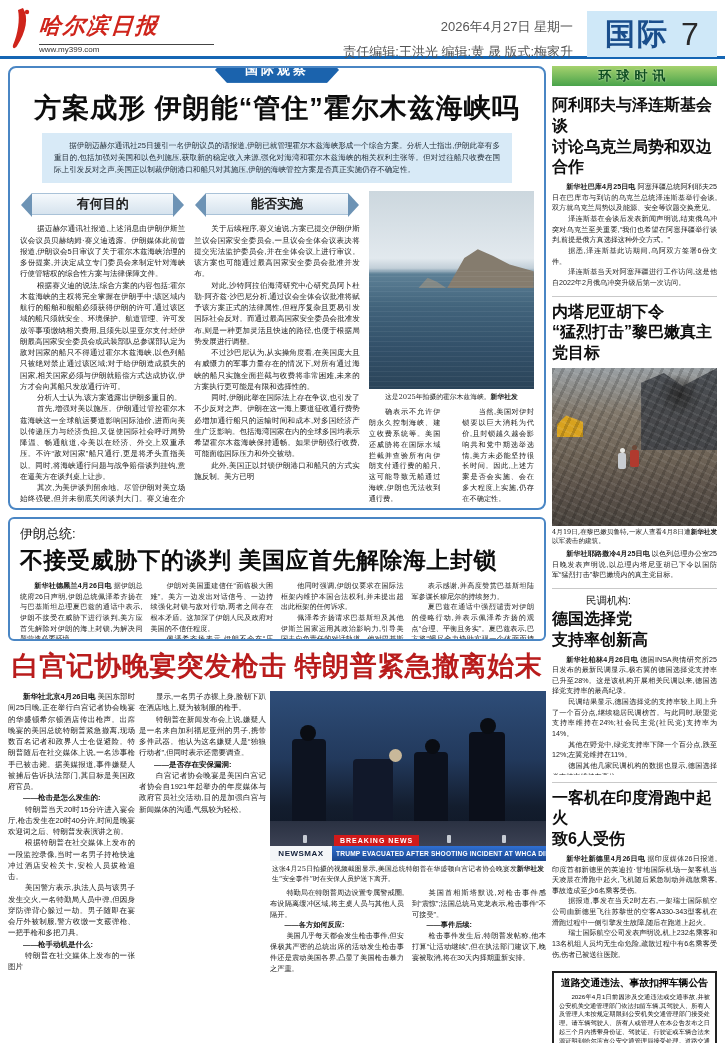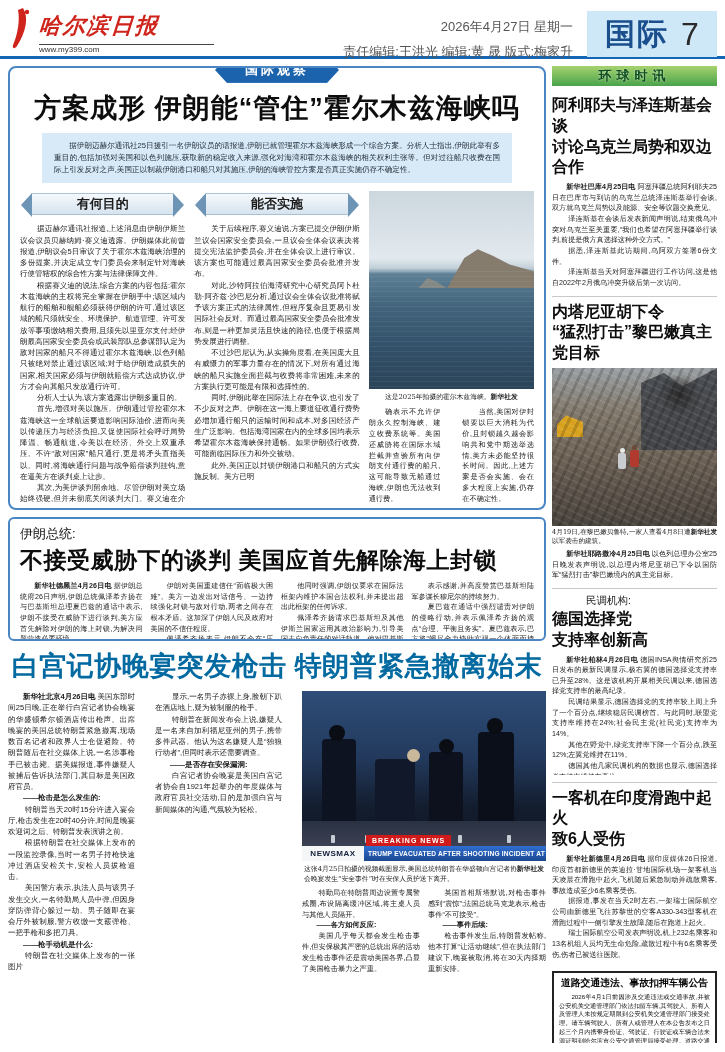--- a/index.html
+++ b/index.html
@@ -63,22 +63,22 @@
 
   
   .iran-box { border:2px solid #4a86c4; border-radius:6px; padding:6px 10px 8px; height:124px; overflow:hidden; margin-bottom:7px; }
   .kicker { font-size:13px; color:#111; margin-bottom:2px; }
   .iran-headline { font-size:23px; font-weight:900; color:#0d0d0d; letter-spacing:.5px; margin-bottom:5px; }
   .iran-cols { display:flex; gap:8px; height:66px; overflow:hidden; }
   .iran-cols .icol { flex:1; }
   .iran-cols p { font-size:7.1px; }
 
   
-  .whca-headline { font-size:27px; font-weight:900; text-align:center; color:#0369a1; letter-spacing:.5px; margin:2px 0 7px; }
-  .whca-cols { display:flex; gap:20px; height:354px; overflow:hidden; }
+  .whca-headline { font-size:27px; font-weight:900; text-align:center; color:#b91c1c; letter-spacing:.5px; margin:2px 0 7px; }
+  .whca-cols { display:flex; gap:4px; height:354px; overflow:hidden; }
   .wcol { width:127px; height:354px; overflow:hidden; }
   .wright { flex:1; }
   .trump-photo { position:relative; width:100%; height:170px; overflow:hidden;
      background:linear-gradient(180deg,#30528000 0,transparent),linear-gradient(180deg,#2e4d78 0%,#22395c 40%,#131d2e 68%,#0c1320 100%); }
   .tp-fig { position:absolute; border-radius:4px 4px 0 0; background:#0b0f17; }
   .tp-head { position:absolute; border-radius:50%; background:#0a0d13; }
   .tp-face { position:absolute; border-radius:50%; background:#c9b89a; }
   .tp-table { position:absolute; left:0; right:0; bottom:14px; height:26px;
      background:linear-gradient(180deg,#2a3142,#3c4254); }
   .tp-glass { position:absolute; bottom:18px; width:4px; height:8px; background:rgba(235,240,245,.8); border-radius:1px; }

